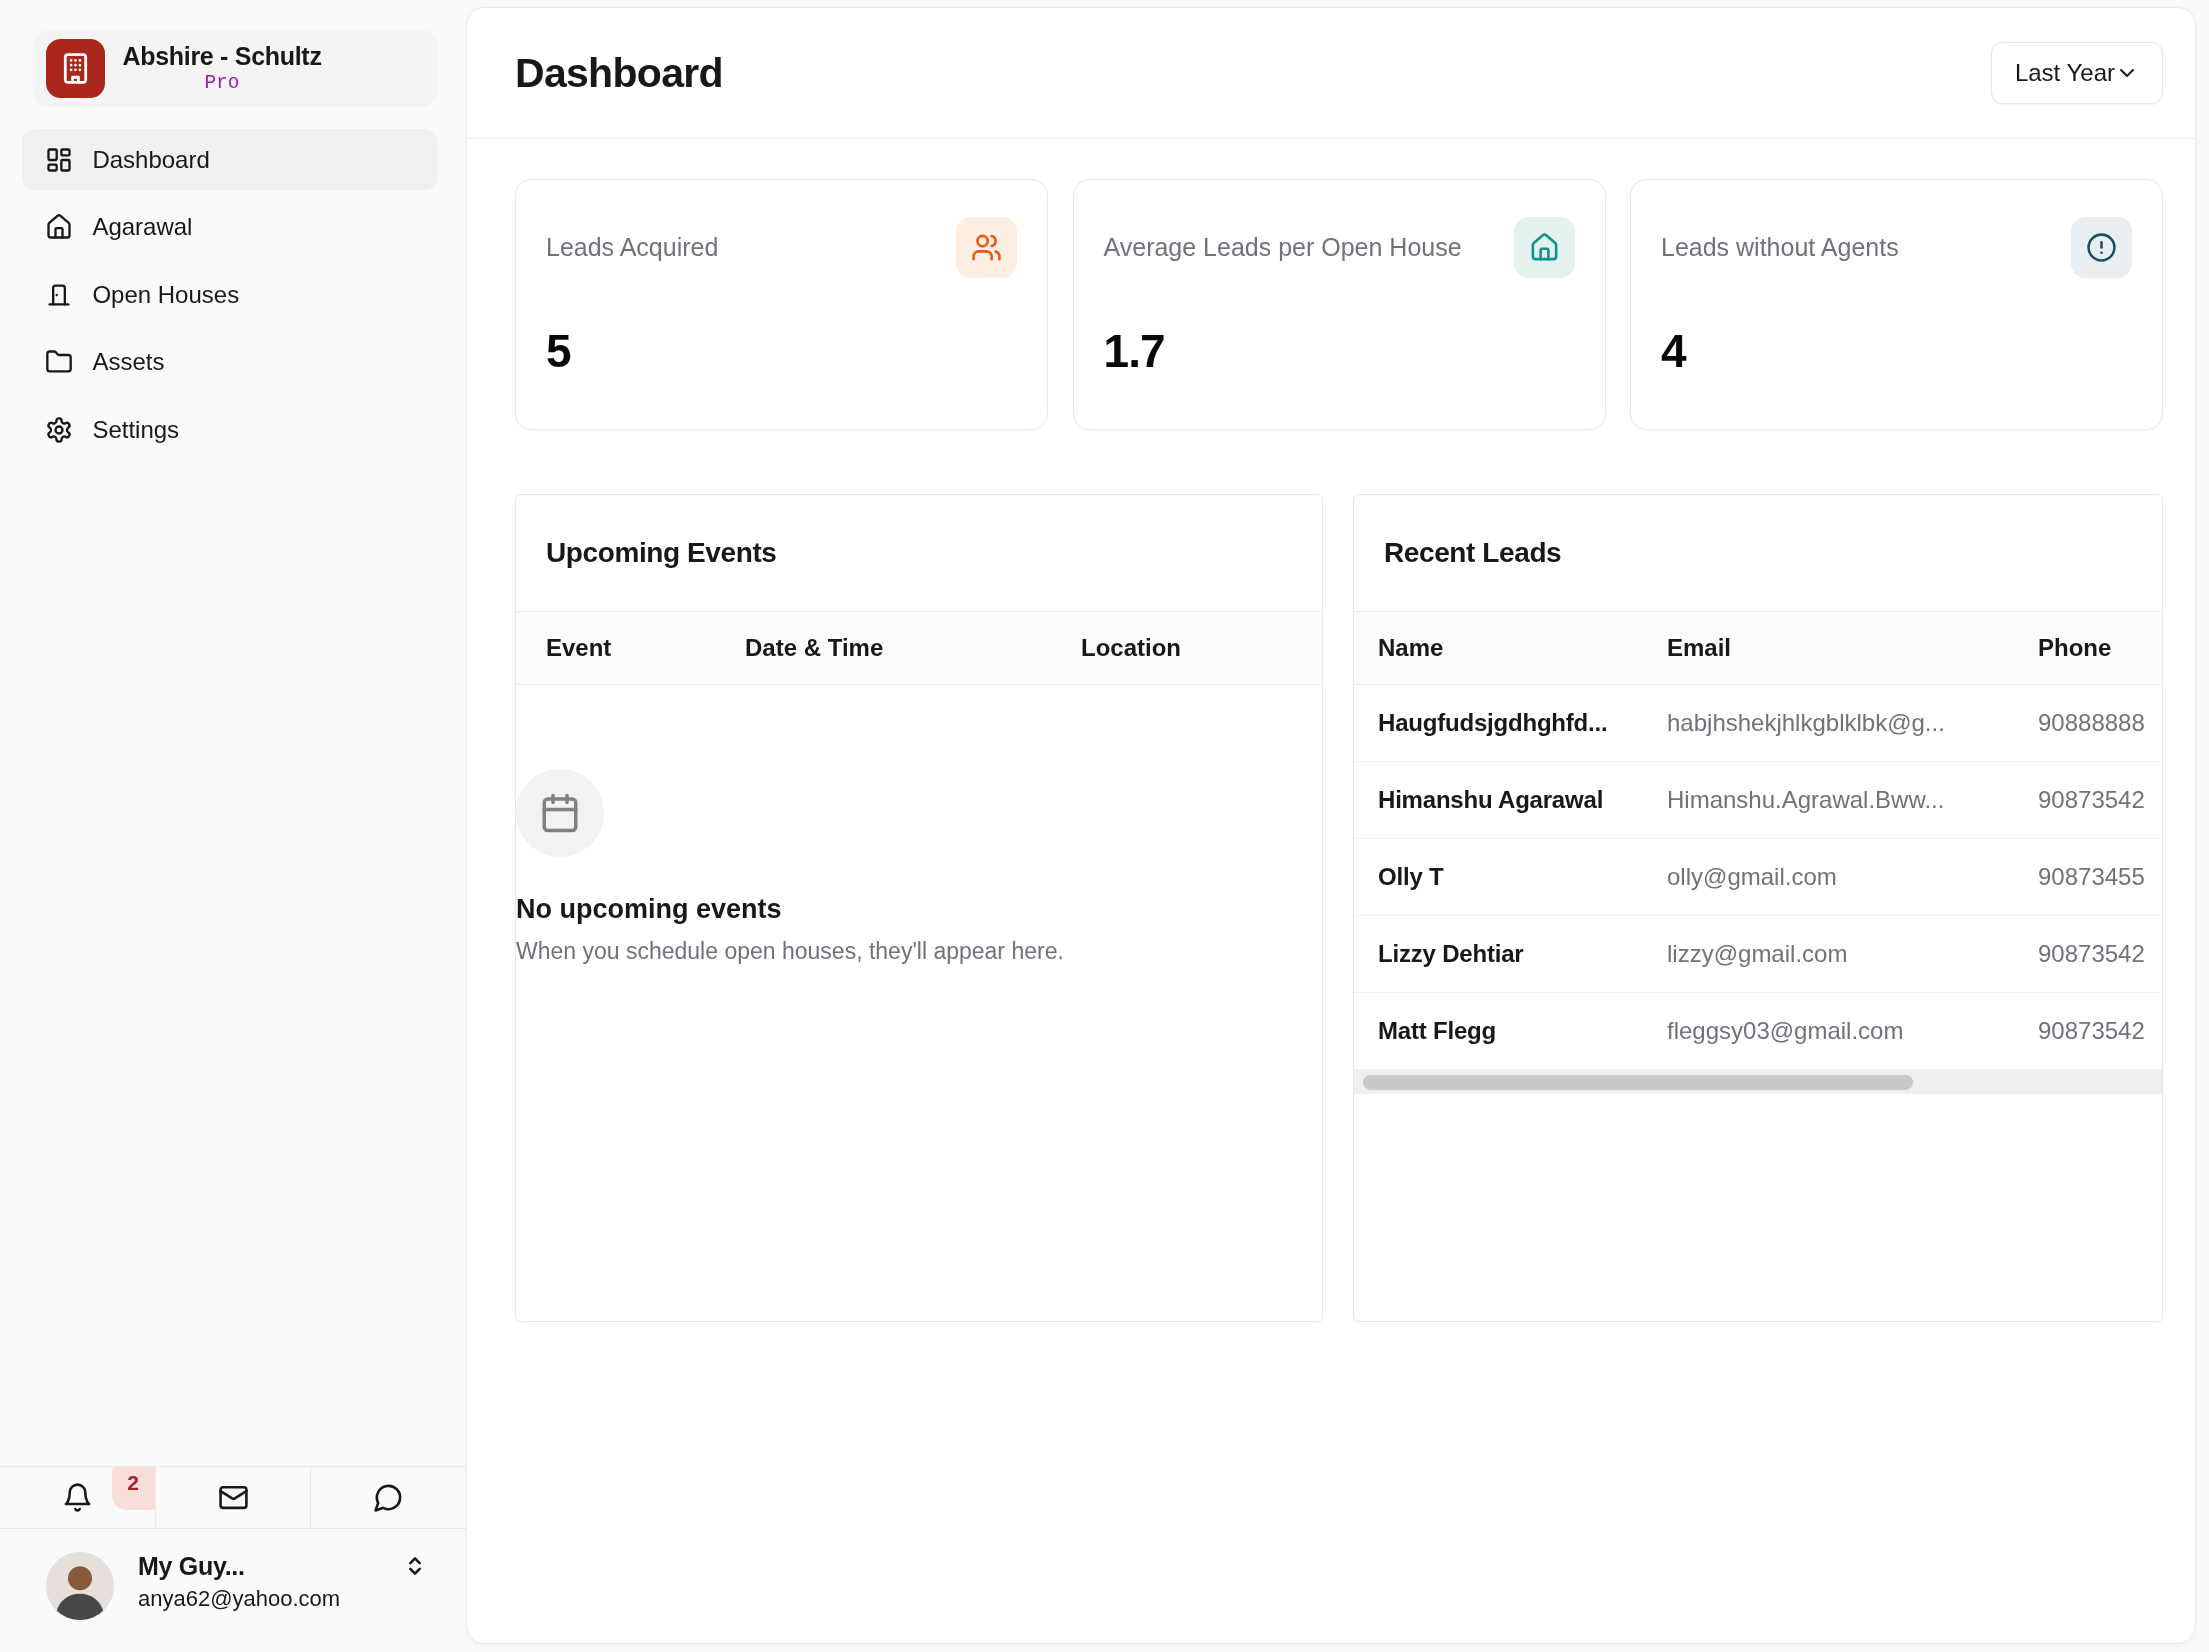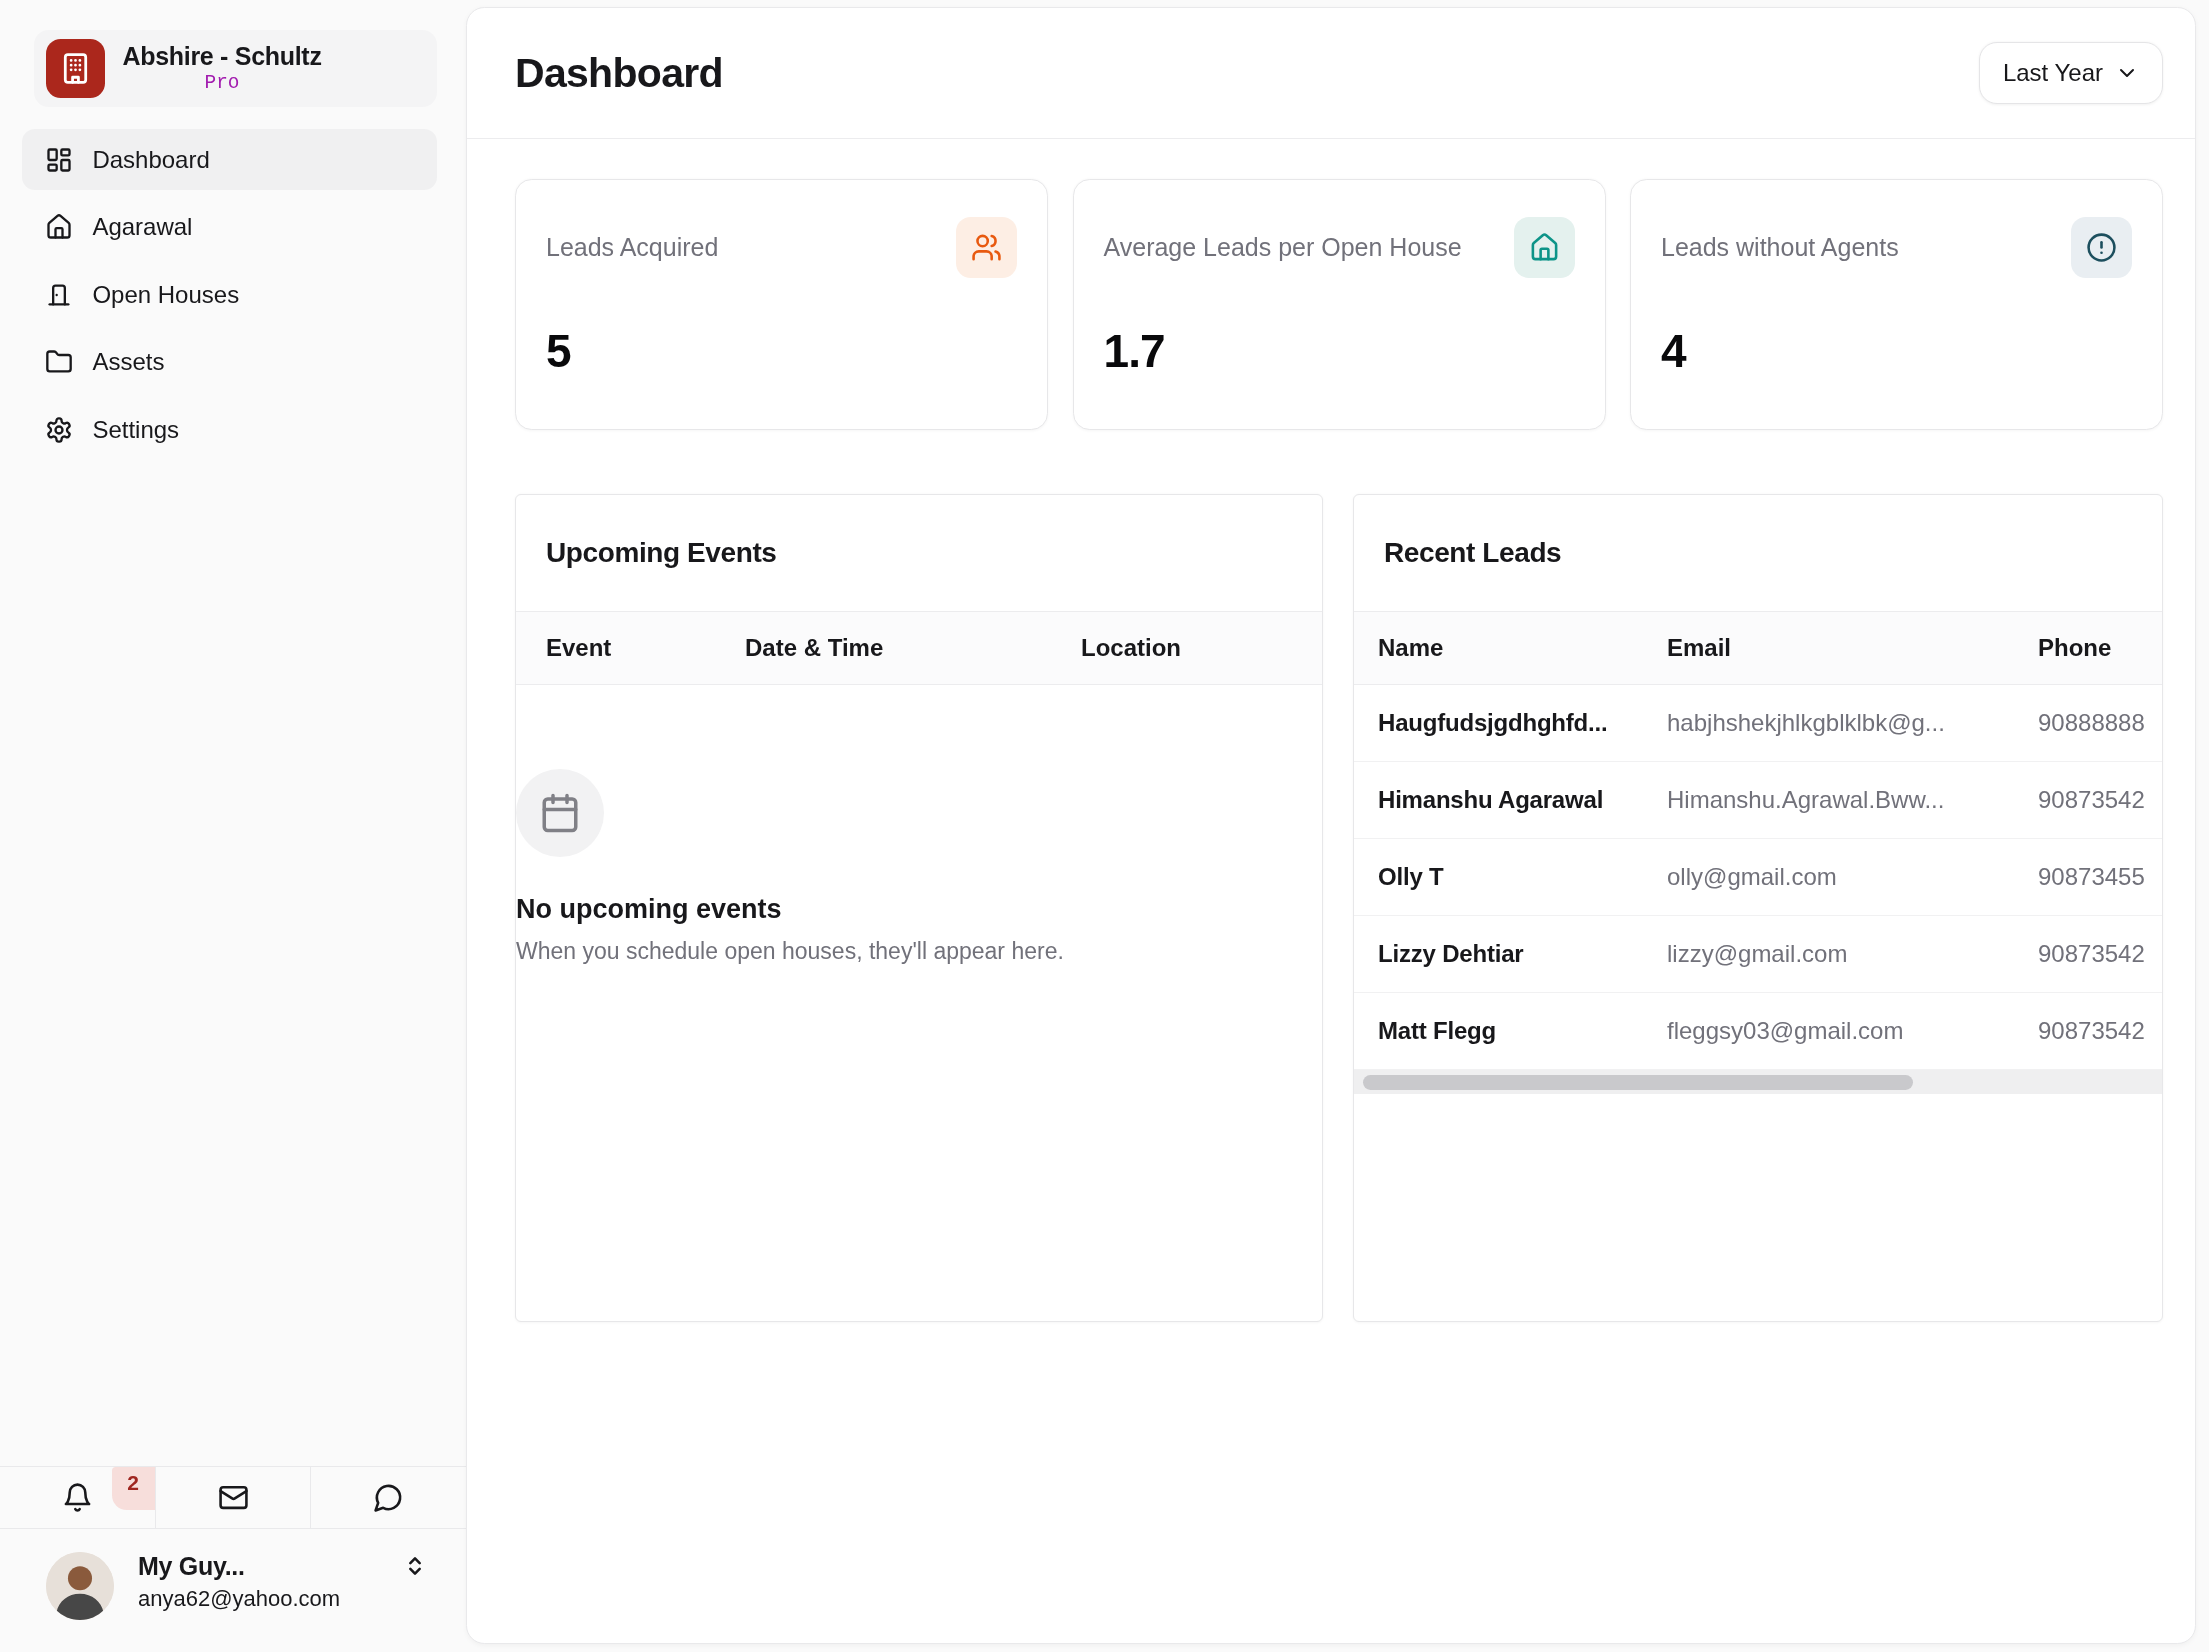--- a/index.html
+++ b/index.html
@@ -60,22 +60,22 @@
     position:absolute; left:466px; top:7.4px; width:1730px; height:1637px;
     background:#ffffff; border:1.8px solid #e9e9eb; border-radius:18.5px;
     box-shadow:0 1.8px 5.5px rgba(0,0,0,0.04);
   }
   .main-header {
     height:131px; border-bottom:1.8px solid #ececee; display:flex; align-items:center;
     padding:0 32px 0 48px;
   }
   .page-title { font-size:41px; font-weight:700; letter-spacing:-0.7px; }
   .range-btn {
-    margin-left:auto; height:62px; background:#fff; border:1.8px solid #e5e5e7; border-radius:18px;
-    box-shadow:0 0.9px 2.8px rgba(0,0,0,0.06); display:flex; align-items:center; gap:12px;
+    margin-left:auto; height:62px; background:#fff; border:1.8px solid #e5e5e7; border-radius:12px;
+    box-shadow:0 0.9px 2.8px rgba(0,0,0,0.06); display:flex; align-items:center; gap:0;
     padding:0 23px; font-size:24px; font-weight:500; cursor:pointer;
     font-family:"Liberation Sans","DejaVu Sans",sans-serif; color:#18181b;
   }
 
   .stats-row {
     position:absolute; left:48px; right:32px; top:171px; height:251px;
     display:flex; justify-content:space-between;
   }
   .stat-card {
     width:533px; height:251px; border:1.8px solid #e7e7e9; border-radius:16.6px; background:#fff;

